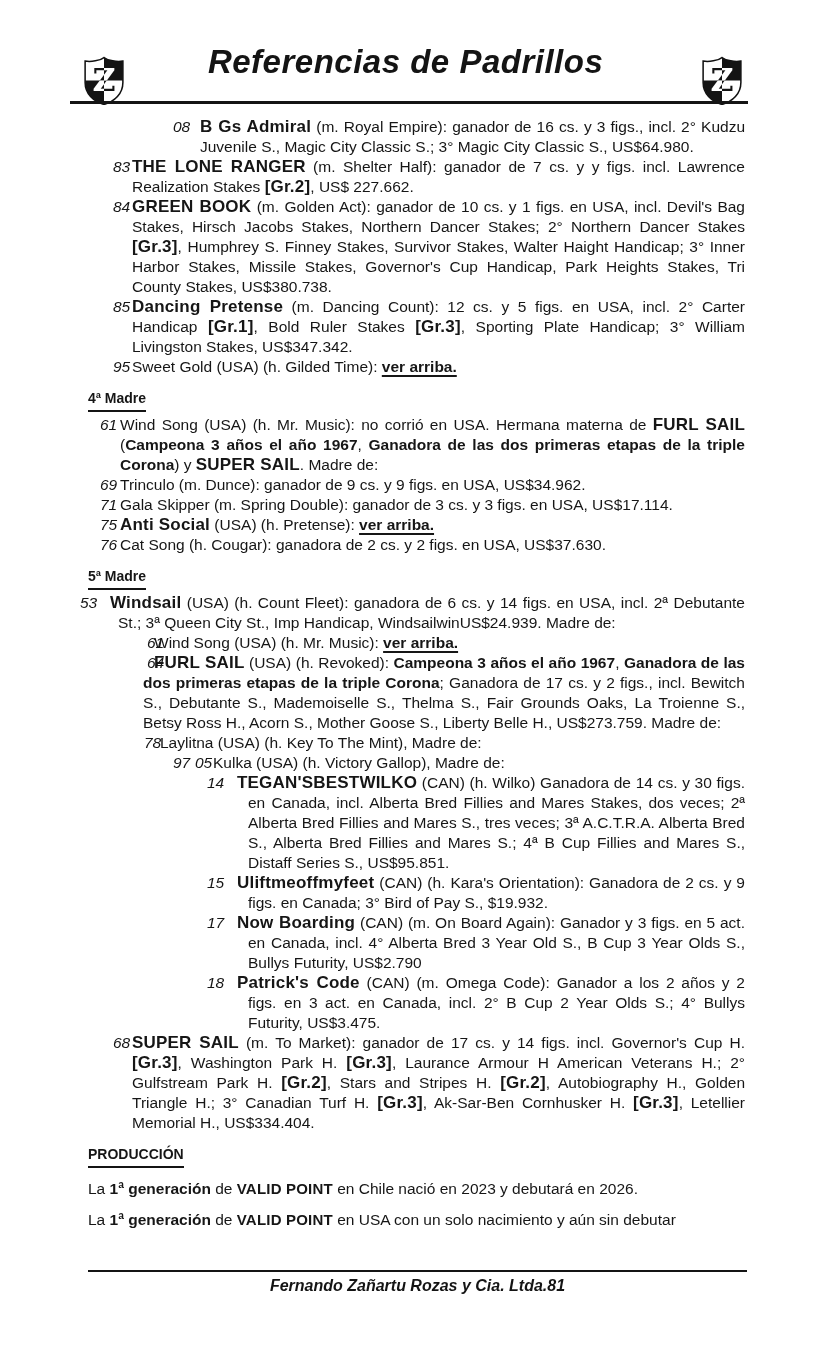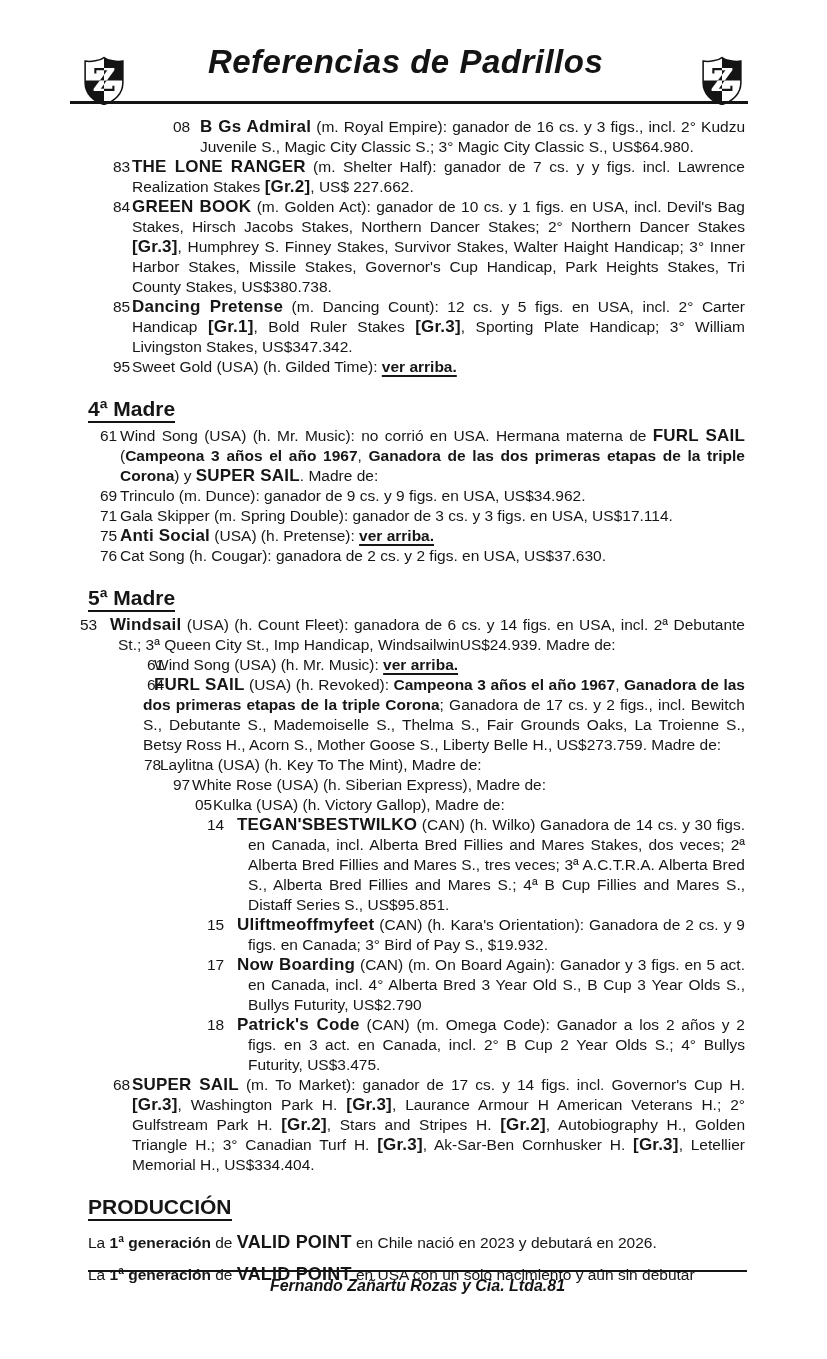--- a/index.html
+++ b/index.html
@@ -20,42 +20,42 @@
     font-size:33px;font-weight:bold;font-style:italic;letter-spacing:.5px;
     white-space:nowrap;color:#141414;
   }
   .logo{position:absolute;top:56px;width:50px;height:49px;}
   .logo-left{left:79px}
   .logo-right{right:80px}
 
   
   .content{position:absolute;top:104px;left:88px;width:657px;padding-top:13px;}
   .entry{position:relative;text-align:justify;}
-  .num{position:absolute;left:0;top:0;font-weight:normal;font-size:15.5px;}
+  .num{position:absolute;left:0;top:0;font-weight:normal;font-size:15.5px;font-style:italic;}
 
   .l1{padding-left:112px}.l1 .num{left:85px}
   .l2{padding-left:44px}.l2 .num{left:25px}
   .l3{padding-left:32px}.l3 .num{left:12px}
   .l4{padding-left:30px;text-indent:-8px}.l4 .num{left:0px}
   .l5{padding-left:55px;text-indent:11px}.l5 .num{left:48px}
   .l6{padding-left:72px}.l6 .num{left:56px}
   .l7{padding-left:104px}.l7 .num{left:85px}
   .l8{padding-left:125px}.l8 .num{left:107px}
   .l9{padding-left:160px;text-indent:-11px}.l9 .num{left:130px}
 
-  .heading{font-size:21px;font-weight:bold;margin:20px 0 3px 0;line-height:24px;}
+  .heading{font-size:14px;font-weight:bold;margin:9px 0 3px 0;line-height:24px;}
   .heading-text{display:inline-block;border-bottom:2.5px solid #141414;padding-bottom:0;}
 
   .para{margin-top:11px;text-align:left;}
 
   .seg-n{}
   .seg-b{font-weight:bold;}
   .seg-bu{font-weight:bold;text-decoration:underline;text-decoration-thickness:2px;text-underline-offset:3px;}
   .seg-name{font-weight:bold;font-size:17px;letter-spacing:.2px;}
-  .seg-big{font-weight:bold;font-size:18px;letter-spacing:.2px;}
+  .seg-big{font-weight:bold;font-size:15px;letter-spacing:.2px;}
 
   
   .footer{
     position:absolute;top:1270px;left:88px;right:80px;
     border-top:2.5px solid #141414;padding-top:4px;
     display:flex;justify-content:center;align-items:baseline;
     font-weight:bold;font-style:italic;font-size:16px;color:#141414;
   }
 </style>
 </head>
@@ -118,21 +118,21 @@
       <div class="entry l3"><span class="num">61</span><span class="seg-n">Wind Song (USA) (h. Mr. Music): no corrió en USA. Hermana materna de </span><span class="seg-name">FURL SAIL</span><span class="seg-n"> (</span><span class="seg-b">Campeona 3 años el año 1967</span><span class="seg-n">, </span><span class="seg-b">Ganadora de las dos primeras etapas de la triple Corona</span><span class="seg-n">) y </span><span class="seg-name">SUPER SAIL</span><span class="seg-n">. Madre de:</span></div>
       <div class="entry l3"><span class="num">69</span><span class="seg-n">Trinculo (m. Dunce): ganador de 9 cs. y 9 figs. en USA, US$34.962.</span></div>
       <div class="entry l3"><span class="num">71</span><span class="seg-n">Gala Skipper (m. Spring Double): ganador de 3 cs. y 3 figs. en USA, US$17.114.</span></div>
       <div class="entry l3"><span class="num">75</span><span class="seg-name">Anti Social</span><span class="seg-n"> (USA) (h. Pretense): </span><span class="seg-bu">ver arriba.</span></div>
       <div class="entry l3"><span class="num">76</span><span class="seg-n">Cat Song (h. Cougar): ganadora de 2 cs. y 2 figs. en USA, US$37.630.</span></div>
       <div class="heading"><span class="heading-text">5ª Madre</span></div>
       <div class="entry l4"><span class="num">53</span><span class="seg-name">Windsail</span><span class="seg-n"> (USA) (h. Count Fleet): ganadora de 6 cs. y 14 figs. en USA, incl. 2ª Debutante St.; 3ª Queen City St., Imp Handicap, WindsailwinUS$24.939. Madre de:</span></div>
       <div class="entry l5"><span class="num">61</span><span class="seg-n">Wind Song (USA) (h. Mr. Music): </span><span class="seg-bu">ver arriba.</span></div>
       <div class="entry l5"><span class="num">64</span><span class="seg-name">FURL SAIL</span><span class="seg-n"> (USA) (h. Revoked): </span><span class="seg-b">Campeona 3 años el año 1967</span><span class="seg-n">, </span><span class="seg-b">Ganadora de las dos primeras etapas de la triple Corona</span><span class="seg-n">; Ganadora de 17 cs. y 2 figs., incl. Bewitch S., Debutante S., Mademoiselle S., Thelma S., Fair Grounds Oaks, La Troienne S., Betsy Ross H., Acorn S., Mother Goose S., Liberty Belle H., US$273.759. Madre de:</span></div>
       <div class="entry l6"><span class="num">78</span><span class="seg-n">Laylitna (USA) (h. Key To The Mint), Madre de:</span></div>
-      <div class="entry l7"><span class="num">97</span><span class="seg-n">White Rose (USA) (h. Siberian Express), Madre de:</span></div>
+      <div class="entry l7"><span class="num">97</span></div>
       <div class="entry l8"><span class="num">05</span><span class="seg-n">Kulka (USA) (h. Victory Gallop), Madre de:</span></div>
       <div class="entry l9"><span class="num">14</span><span class="seg-name">TEGAN'SBESTWILKO</span><span class="seg-n"> (CAN) (h. Wilko) Ganadora de 14 cs. y 30 figs. en Canada, incl. Alberta Bred Fillies and Mares Stakes, dos veces; 2ª Alberta Bred Fillies and Mares S., tres veces; 3ª A.C.T.R.A. Alberta Bred S., Alberta Bred Fillies and Mares S.; 4ª B Cup Fillies and Mares S., Distaff Series S., US$95.851.</span></div>
       <div class="entry l9"><span class="num">15</span><span class="seg-name">Uliftmeoffmyfeet</span><span class="seg-n"> (CAN) (h. Kara's Orientation): Ganadora de 2 cs. y 9 figs. en Canada; 3° Bird of Pay S., $19.932.</span></div>
       <div class="entry l9"><span class="num">17</span><span class="seg-name">Now Boarding</span><span class="seg-n"> (CAN) (m. On Board Again): Ganador y 3 figs. en 5 act. en Canada, incl. 4° Alberta Bred 3 Year Old S., B Cup 3 Year Olds S., Bullys Futurity, US$2.790</span></div>
       <div class="entry l9"><span class="num">18</span><span class="seg-name">Patrick's Code</span><span class="seg-n"> (CAN) (m. Omega Code): Ganador a los 2 años y 2 figs. en 3 act. en Canada, incl. 2° B Cup 2 Year Olds S.; 4° Bullys Futurity, US$3.475.</span></div>
       <div class="entry l2"><span class="num">68</span><span class="seg-name">SUPER SAIL</span><span class="seg-n"> (m. To Market): ganador de 17 cs. y 14 figs. incl. Governor's Cup H. </span><span class="seg-name">[Gr.3]</span><span class="seg-n">, Washington Park H. </span><span class="seg-name">[Gr.3]</span><span class="seg-n">, Laurance Armour H American Veterans H.; 2° Gulfstream Park H. </span><span class="seg-name">[Gr.2]</span><span class="seg-n">, Stars and Stripes H. </span><span class="seg-name">[Gr.2]</span><span class="seg-n">, Autobiography H., Golden Triangle H.; 3° Canadian Turf H. </span><span class="seg-name">[Gr.3]</span><span class="seg-n">, Ak-Sar-Ben Cornhusker H. </span><span class="seg-name">[Gr.3]</span><span class="seg-n">, Letellier Memorial H., US$334.404.</span></div>
       <div class="heading"><span class="heading-text">PRODUCCIÓN</span></div>
       <div class="para"><span class="seg-n">La </span><span class="seg-b">1ª generación</span><span class="seg-n"> de </span><span class="seg-big">VALID POINT</span><span class="seg-n"> en Chile nació en 2023 y debutará en 2026.</span></div>
       <div class="para"><span class="seg-n">La </span><span class="seg-b">1ª generación</span><span class="seg-n"> de </span><span class="seg-big">VALID POINT</span><span class="seg-n"> en USA con un solo nacimiento y aún sin debutar</span></div>
     </div>

